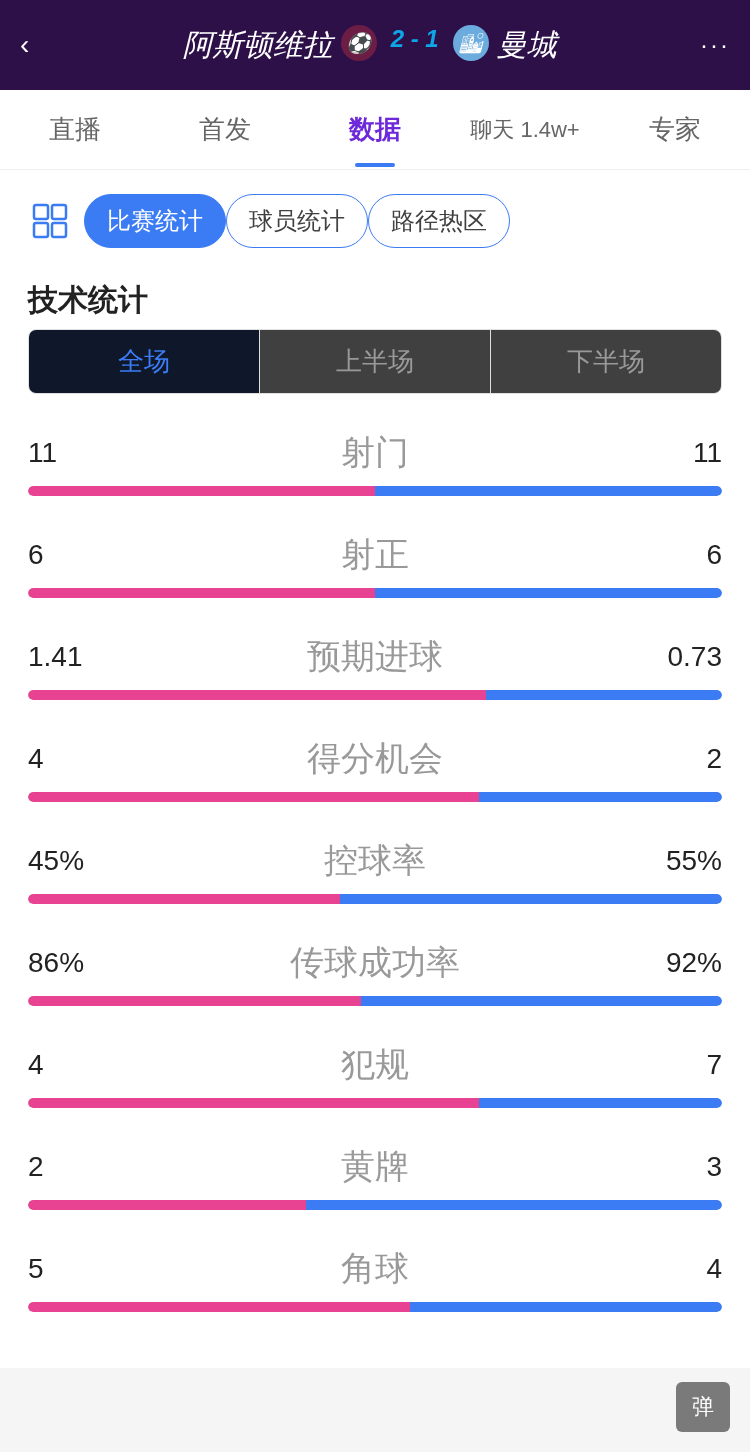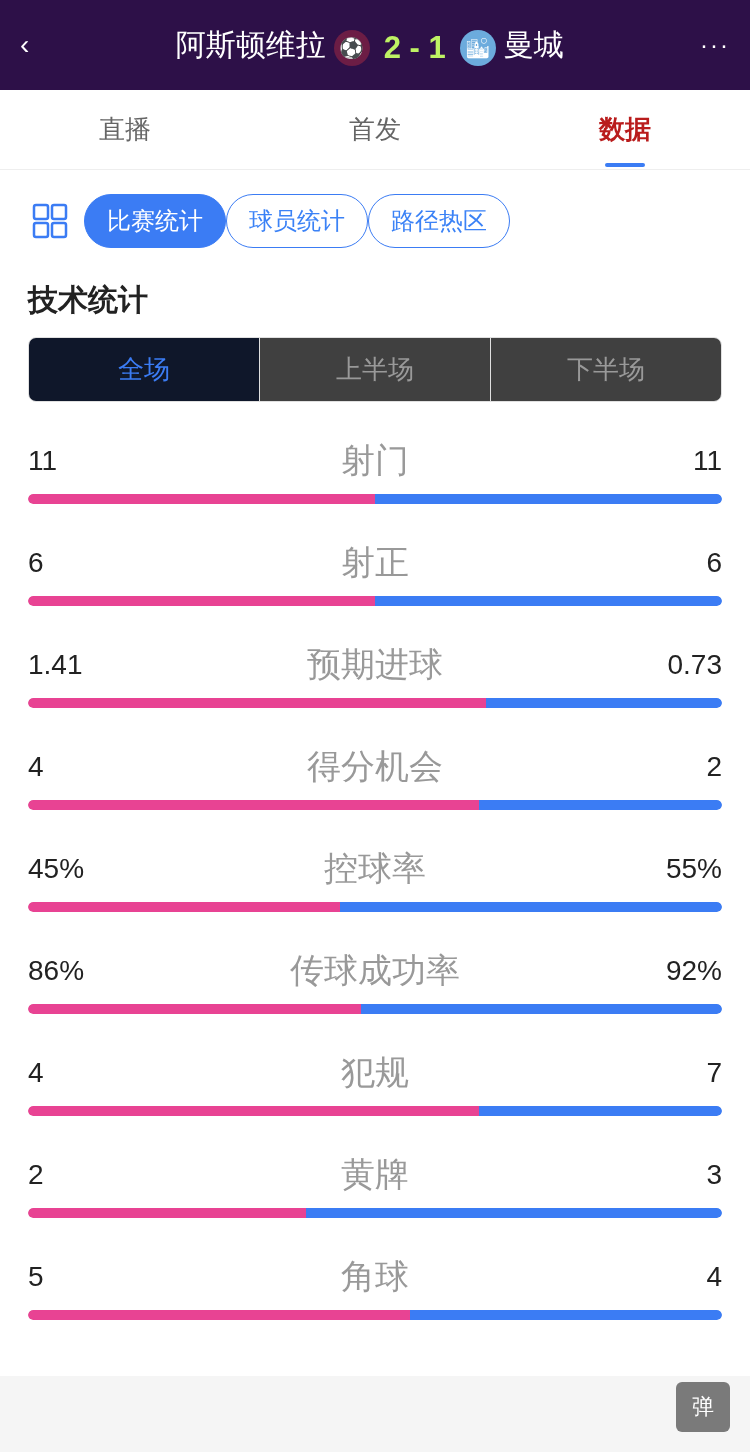--- a/index.html
+++ b/index.html
@@ -23,23 +23,24 @@
     }
     .header-back {
       color: white;
       font-size: 28px;
       margin-right: 10px;
       cursor: pointer;
     }
     .header-title {
       flex: 1;
       display: flex;
-      align-items: flex-end;
+      align-items: flex-start;
       justify-content: center;
       gap: 8px;
+      font-style: italic;
     }
     .header-team-name {
       color: white;
       font-size: 30px;
       font-weight: 500;
     }
     .team-badge {
       width: 36px;
       height: 36px;
       border-radius: 50%;
@@ -50,22 +51,22 @@
     }
     .badge-villa {
       background: #6C1D45;
       color: #95BFE5;
     }
     .badge-city {
       background: #6CABDD;
       color: white;
     }
     .score-text {
-      color: #bef264;
-      font-size: 31px;
+      color: #0ea5e9;
+      font-size: 24px;
       font-weight: bold;
       margin: 0 6px;
     }
     .header-more {
       color: white;
       font-size: 24px;
       letter-spacing: 2px;
     }
 
     
@@ -79,21 +80,21 @@
     .nav-tab {
       flex: 1;
       text-align: center;
       font-size: 26px;
       color: #666;
       padding: 20px 12px;
       cursor: pointer;
       position: relative;
     }
     .nav-tab.active {
-      color: #b91c1c;
+      color: #6d28d9;
       font-weight: bold;
     }
     .nav-tab.active::after {
       content: '';
       position: absolute;
       bottom: 0;
       left: 50%;
       transform: translateX(-50%);
       width: 40px;
       height: 4px;
@@ -135,29 +136,29 @@
       font-size: 24px;
       cursor: pointer;
       border: 1.5px solid #3b7cf4;
     }
     .sub-nav-btn.active {
       background: #3b7cf4;
       color: white;
     }
     .sub-nav-btn.inactive {
       background: transparent;
-      color: #3b82f6;
+      color: #404040;
     }
 
     
     .section-title {
       font-size: 30px;
       font-weight: bold;
       color: #222;
-      margin-bottom: 16px;
+      margin-bottom: 8px;
     }
 
     
     .period-tabs {
       display: flex;
       border: 1.5px solid #e0e0e0;
       border-radius: 8px;
       overflow: hidden;
       margin-bottom: 36px;
     }
@@ -257,20 +258,26 @@
 <div class="nav-tabs">
   <div class="nav-tab">
     <span>直播</span>
   </div>
   <div class="nav-tab">
     <span>首发</span>
   </div>
   <div class="nav-tab active">
     <span>数据</span>
   </div>
+  <div class="nav-tab nav-tab-chat">
+    <span>聊天 1.4w+</span>
+  </div>
+  <div class="nav-tab">
+    <span>专家</span>
+  </div>
 </div>
 
 <div class="content">
 
   <div class="sub-nav">
     <div class="sub-nav-icon">
       <svg viewBox="0 0 36 36" fill="none" xmlns="http://www.w3.org/2000/svg">
         <rect x="2" y="2" width="14" height="14" rx="2" stroke="#3b7cf4" stroke-width="2.5" fill="none"></rect>
         <rect x="20" y="2" width="14" height="14" rx="2" stroke="#3b7cf4" stroke-width="2.5" fill="none"></rect>
         <rect x="2" y="20" width="14" height="14" rx="2" stroke="#3b7cf4" stroke-width="2.5" fill="none"></rect>

